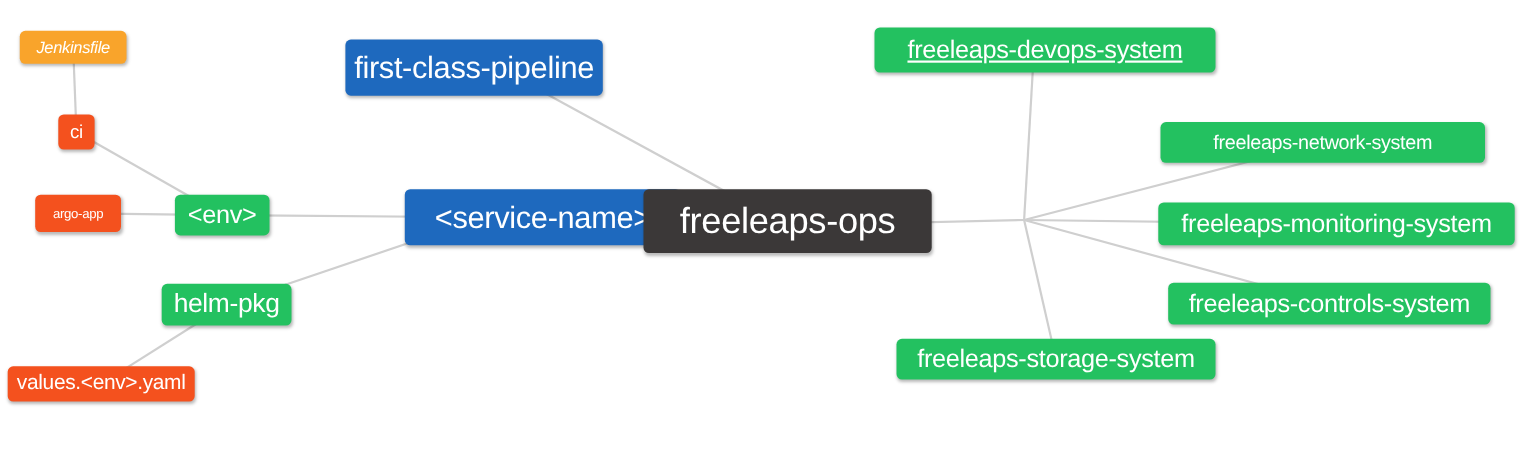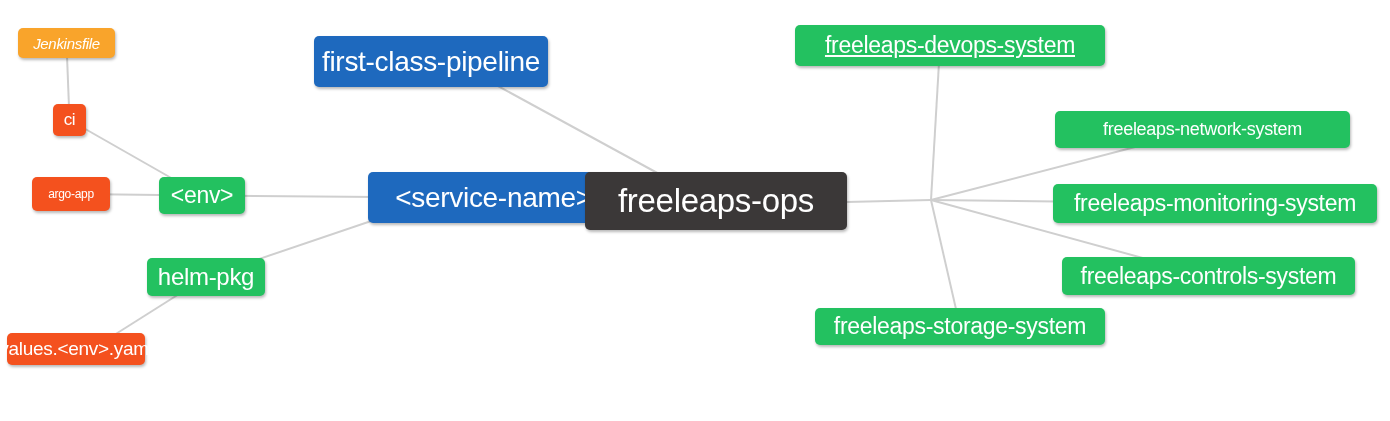--- a/index.html
+++ b/index.html
@@ -35,21 +35,21 @@
   .node.green  { background: #23C160; }
   .node.blue   { background: #1E69BE; }
   .node.dark   { background: #3B3838; }
 
   
   #n-jenkinsfile { left: 18px;  top: 28px;  width: 97px;  height: 30px; font-size: 15px; font-style: italic; }
   #n-ci          { left: 53px;  top: 104px; width: 33px;  height: 32px; font-size: 17px; }
   #n-argo        { left: 32px;  top: 177px; width: 78px;  height: 34px; font-size: 12px; }
   #n-env         { left: 159px; top: 177px; width: 86px;  height: 37px; font-size: 23px; }
   #n-helm        { left: 147px; top: 258px; width: 118px; height: 38px; font-size: 24px; }
-  #n-values      { left: 7px;   top: 333px; width: 138px; height: 32px; font-size: 19px; }
+  #n-values      { left: 7px;   top: 333px; width: 170px; height: 32px; font-size: 19px; }
   #n-pipeline    { left: 314px; top: 36px;  width: 234px; height: 51px; font-size: 28px; }
   #n-service     { left: 327px; top: 172px; width: 251px; height: 51px; font-size: 28px; margin-left: 41px; }
   #n-ops         { left: 585px; top: 172px; width: 262px; height: 58px; font-size: 33px; }
   #n-manifests   { left: 852px; top: 174px; width: 158px; height: 52px; font-size: 28px; }
   #n-devops      { left: 795px; top: 25px;  width: 310px; height: 41px; font-size: 23px; text-decoration: underline; }
   #n-network     { left: 1055px; top: 111px; width: 295px; height: 37px; font-size: 18px; }
   #n-monitoring  { left: 1053px; top: 184px; width: 324px; height: 39px; font-size: 23px; }
   #n-controls    { left: 1062px; top: 257px; width: 293px; height: 38px; font-size: 23px; }
   #n-storage     { left: 815px;  top: 308px; width: 290px; height: 37px; font-size: 23px; }
 </style>

